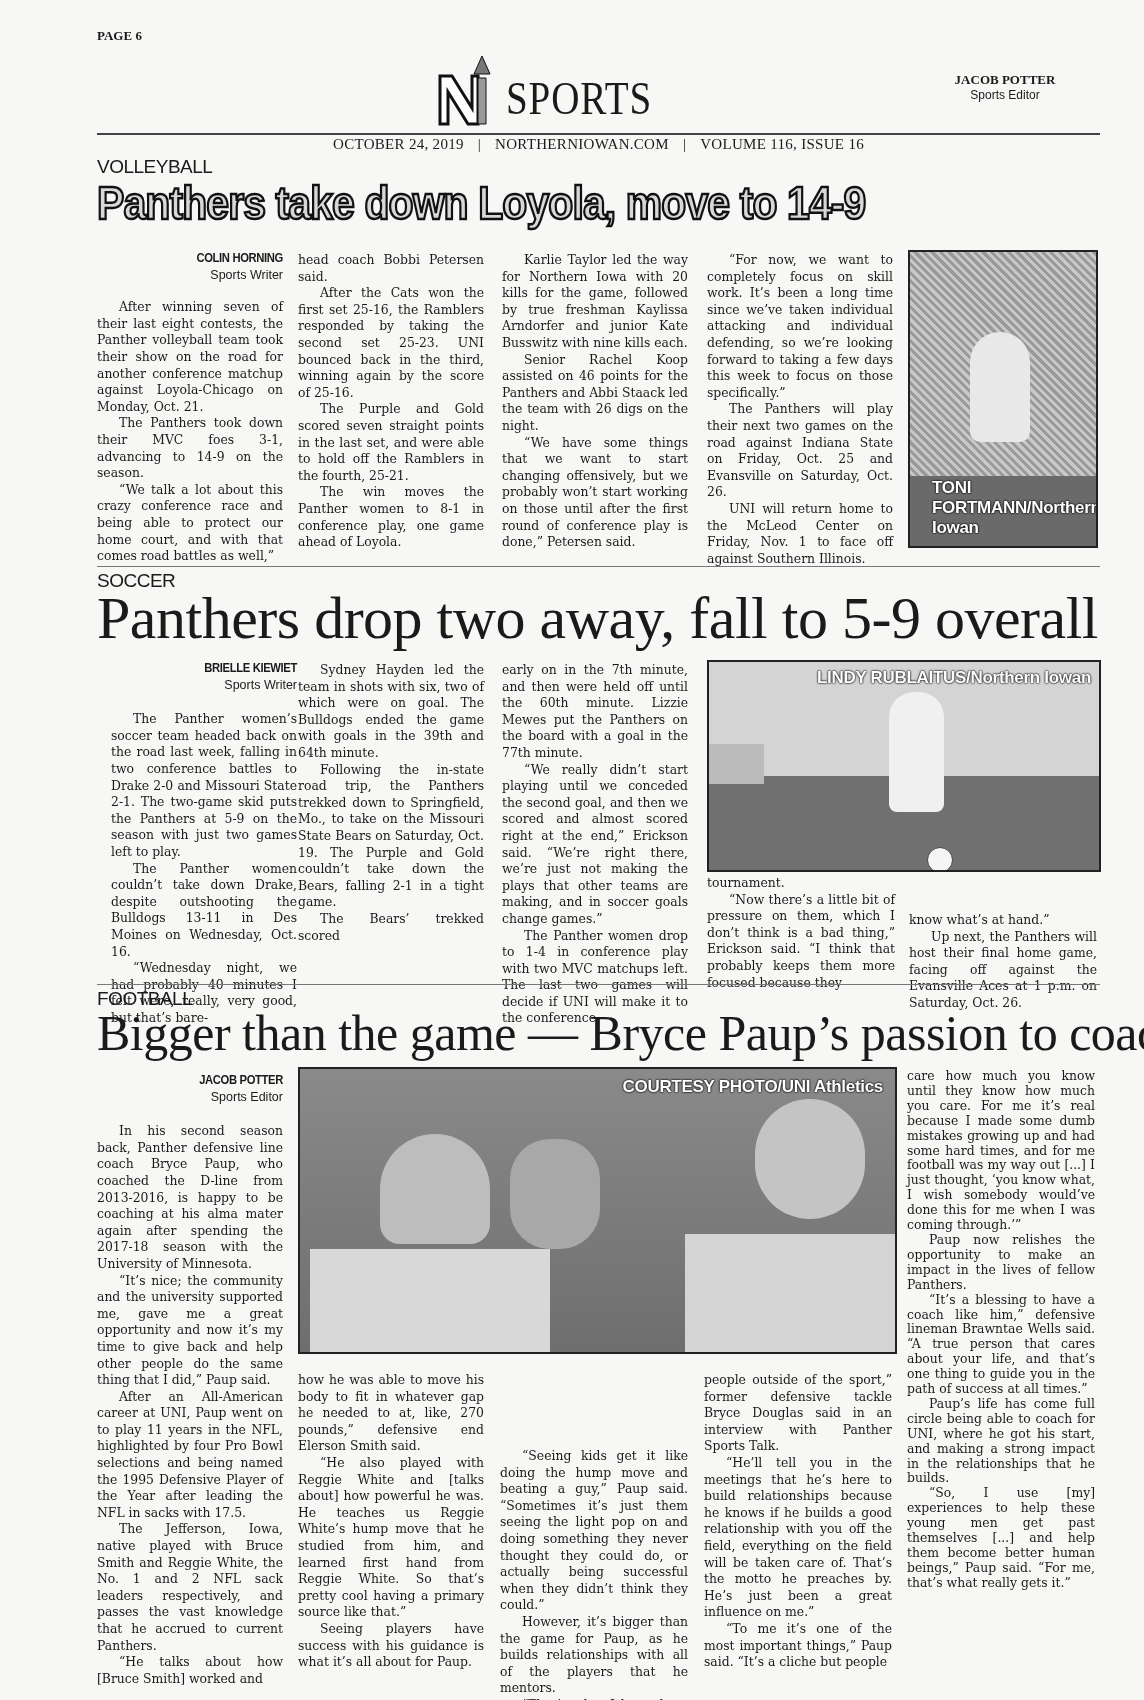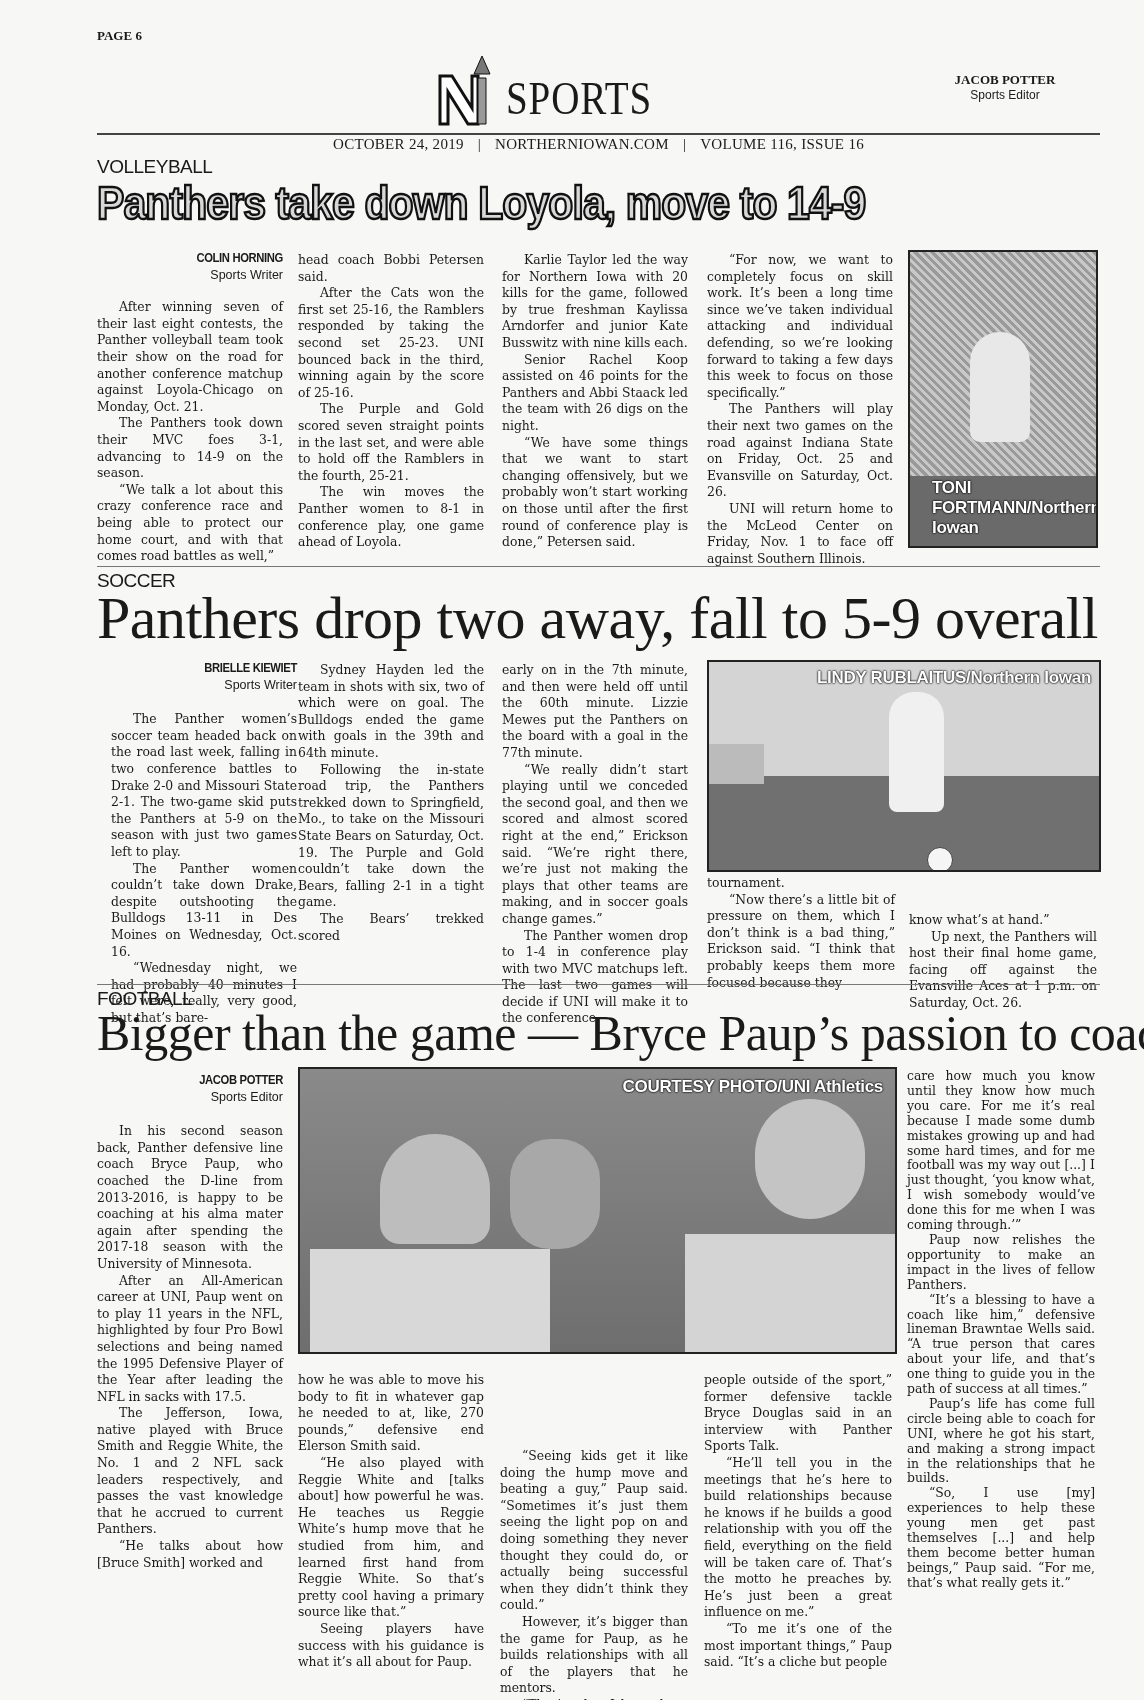--- a/index.html
+++ b/index.html
@@ -133,20 +133,21 @@
 
 <div class="abs section-label" style="left:97px;top:988px;">FOOTBALL</div>
 <div class="abs hl-serif" style="left:97px;top:1004px;font-size:50px;">Bigger than the game — Bryce Paup’s passion to coach</div>
 
 <div class="col" style="left:97px;top:1072px;width:186px;">
   <div class="byline" style="margin-bottom:18px;">
     <span class="bn">JACOB POTTER</span>
     <span class="br">Sports Editor</span>
   </div>
   <p>In his second season back, Panther defensive line coach Bryce Paup, who coached the D-line from 2013-2016, is happy to be coaching at his alma mater again after spending the 2017-18 season with the University of Minnesota.</p>
+  <p>“It’s nice; the community and the university supported me, gave me a great opportunity and now it’s my time to give back and help other people do the same thing that I did,” Paup said.</p>
   <p>After an All-American career at UNI, Paup went on to play 11 years in the NFL, highlighted by four Pro Bowl selections and being named the 1995 Defensive Player of the Year after leading the NFL in sacks with 17.5.</p>
   <p>The Jefferson, Iowa, native played with Bruce Smith and Reggie White, the No. 1 and 2 NFL sack leaders respectively, and passes the vast knowledge that he accrued to current Panthers.</p>
   <p>“He talks about how [Bruce Smith] worked and</p>
 </div>
 
 <div class="photo" style="left:298px;top:1067px;width:595px;height:283px;background:linear-gradient(#8a8a8a,#6e6e6e);">
   <div style="position:absolute;left:80px;top:65px;width:110px;height:110px;background:#bdbdbd;border-radius:55px 55px 20px 20px;"></div>
   <div style="position:absolute;left:10px;top:180px;width:240px;height:110px;background:#d8d8d8;"></div>
   <div style="position:absolute;left:210px;top:70px;width:90px;height:110px;background:#a8a8a8;border-radius:40px;"></div>
   <div style="position:absolute;left:455px;top:30px;width:110px;height:120px;background:#c4c4c4;border-radius:55px;"></div>

